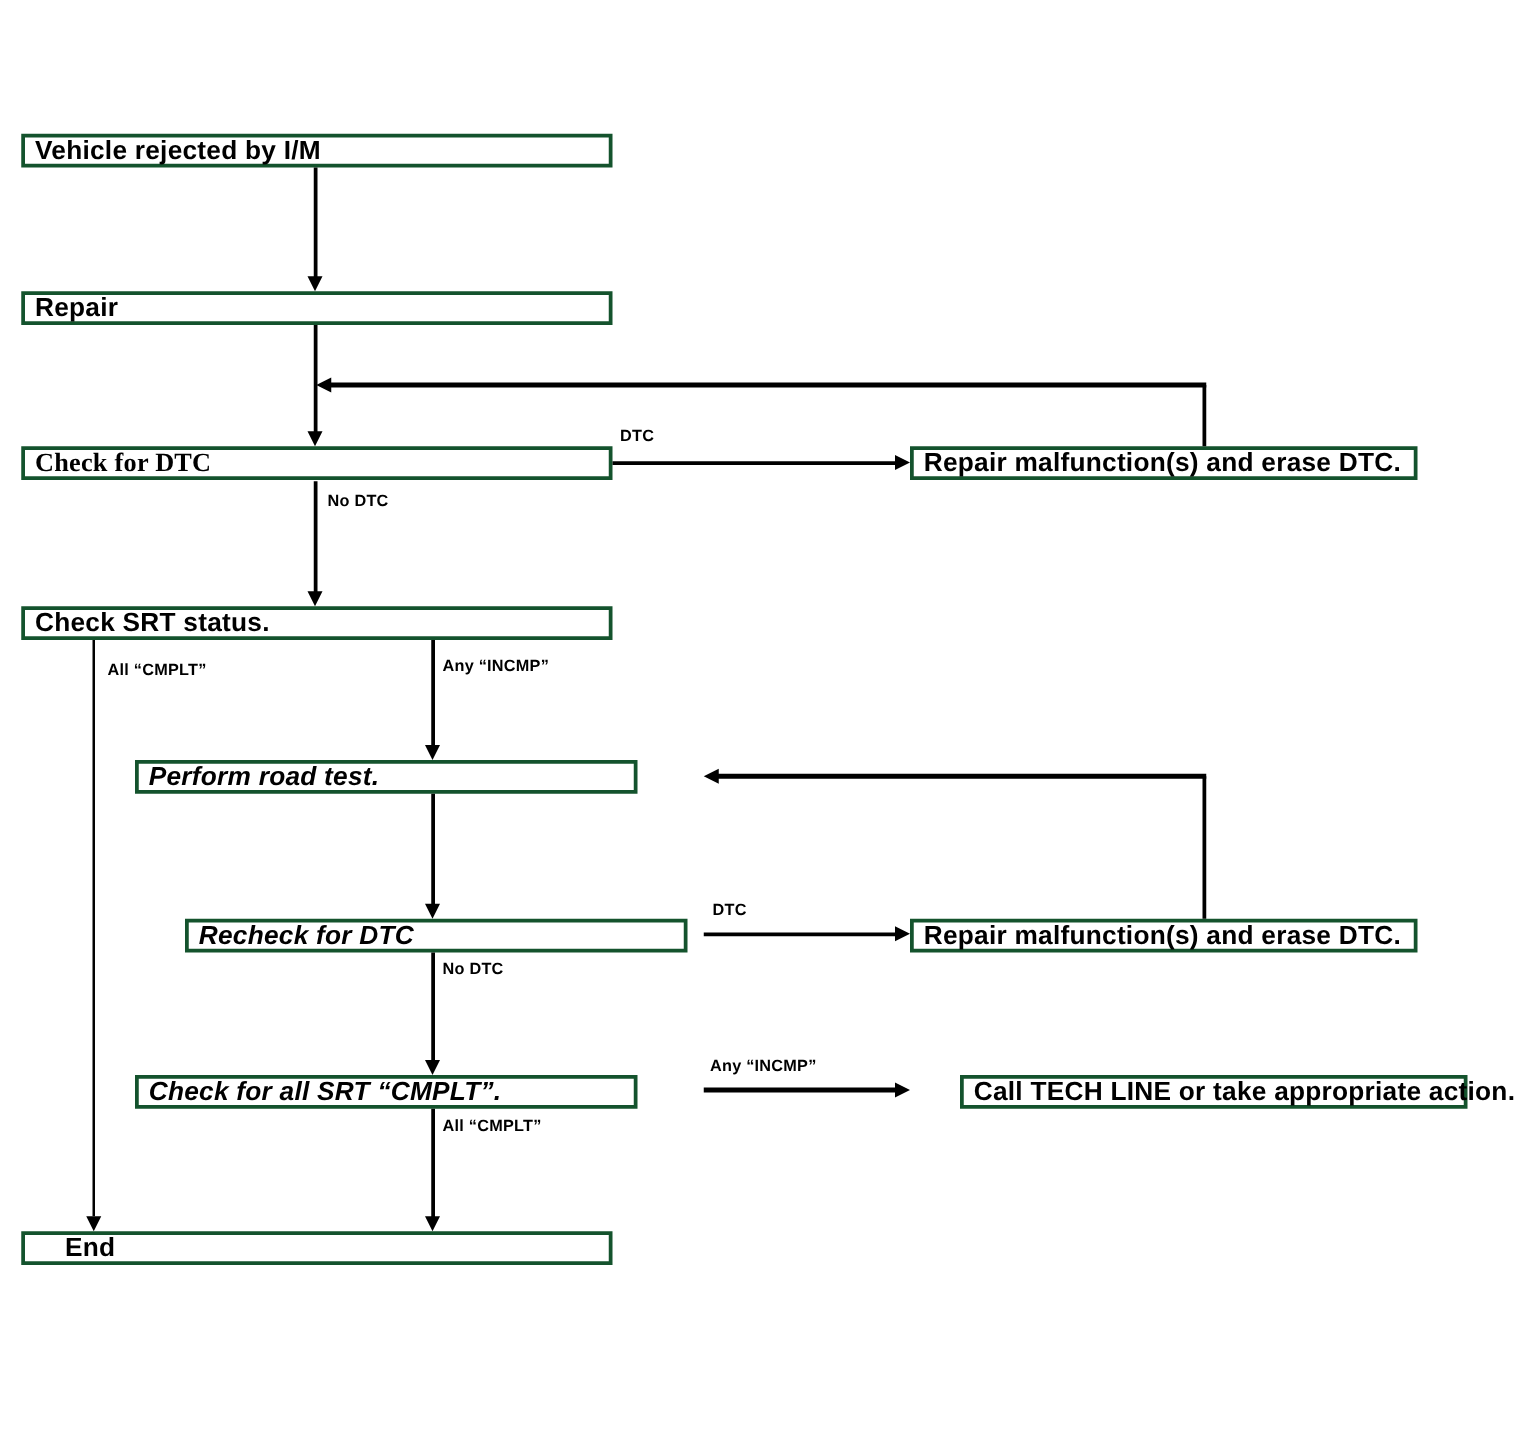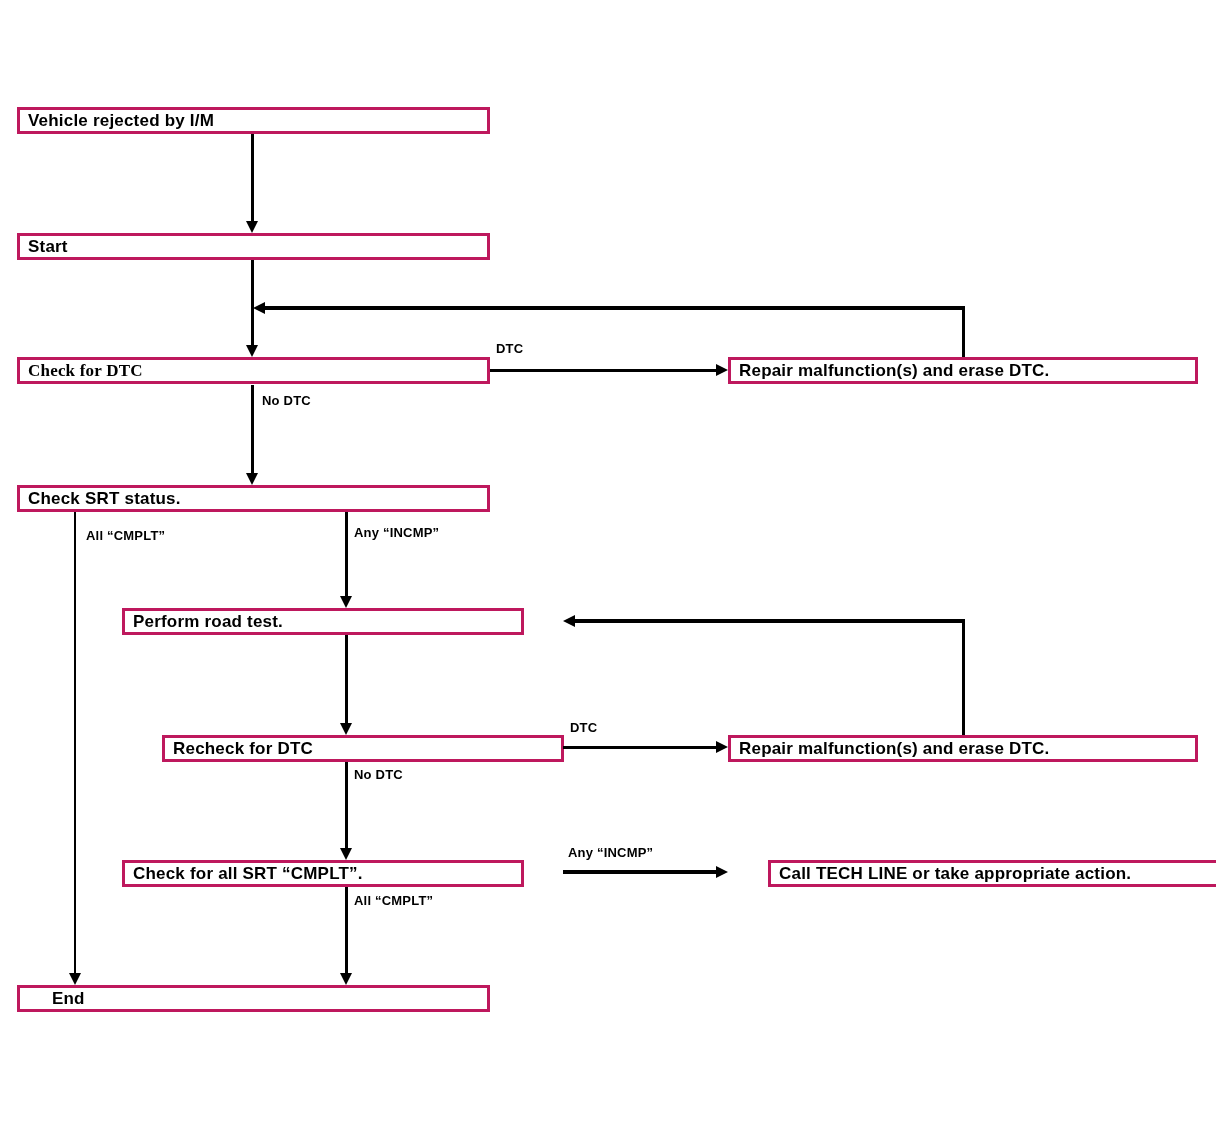--- a/index.html
+++ b/index.html
@@ -10,32 +10,32 @@
     height: 1148px;
     background: #ffffff;
     font-family: "Liberation Sans", "DejaVu Sans", sans-serif;
     color: #000000;
     overflow: hidden;
   }
   .node {
     position: absolute;
     height: 27px;
     background: #ffffff;
-    border: 3px solid #be185d;
+    border: 3px solid #14532d;
     display: flex;
     align-items: center;
     padding-left: 8px;
-    font-size: 17px;
+    font-size: 21px;
     font-weight: 700;
     letter-spacing: 0.2px;
     white-space: nowrap;
   }
   .col-left  { left: 17px;  width: 473px; }
-  .col-mid   { left: 122px; width: 402px; }
-  .col-right { left: 728px; width: 470px; }
+  .col-mid   { left: 108px; width: 402px; font-style: italic; }
+  .col-right { left: 728px; width: 406px; }
   .line {
     position: absolute;
     background: #000000;
   }
   .elabel {
     position: absolute;
     font-size: 13px;
     font-weight: 700;
     letter-spacing: 0.2px;
     white-space: nowrap;
@@ -60,21 +60,21 @@
     border-bottom: 6px solid transparent;
     border-right: 12px solid #000000;
   }
 </style>
 </head>
 <body>
 
 <div class="canvas">
 
   <div class="node col-left" style="top:107px;">Vehicle rejected by I/M</div>
-  <div class="node col-left" style="top:233px;">Start</div>
+  <div class="node col-left" style="top:233px;">Repair</div>
   <div class="node col-left" style="top:357px;font-family:Liberation Serif, serif;">Check for DTC</div>
   <div class="node col-right" style="top:357px;">Repair malfunction(s) and erase DTC.</div>
   <div class="node col-left" style="top:485px;">Check SRT status.</div>
   <div class="node col-mid" style="top:608px;">Perform road test.</div>
   <div class="node col-mid" style="top:735px;margin-left:40px;">Recheck for DTC</div>
   <div class="node col-right" style="top:735px;">Repair malfunction(s) and erase DTC.</div>
   <div class="node col-mid" style="top:860px;">Check for all SRT “CMPLT”.</div>
   <div class="node col-right" style="top:860px;margin-left:40px;">Call TECH LINE or take appropriate action.</div>
   <div class="node col-left" style="top:985px;padding-left:32px;">End</div>
 

